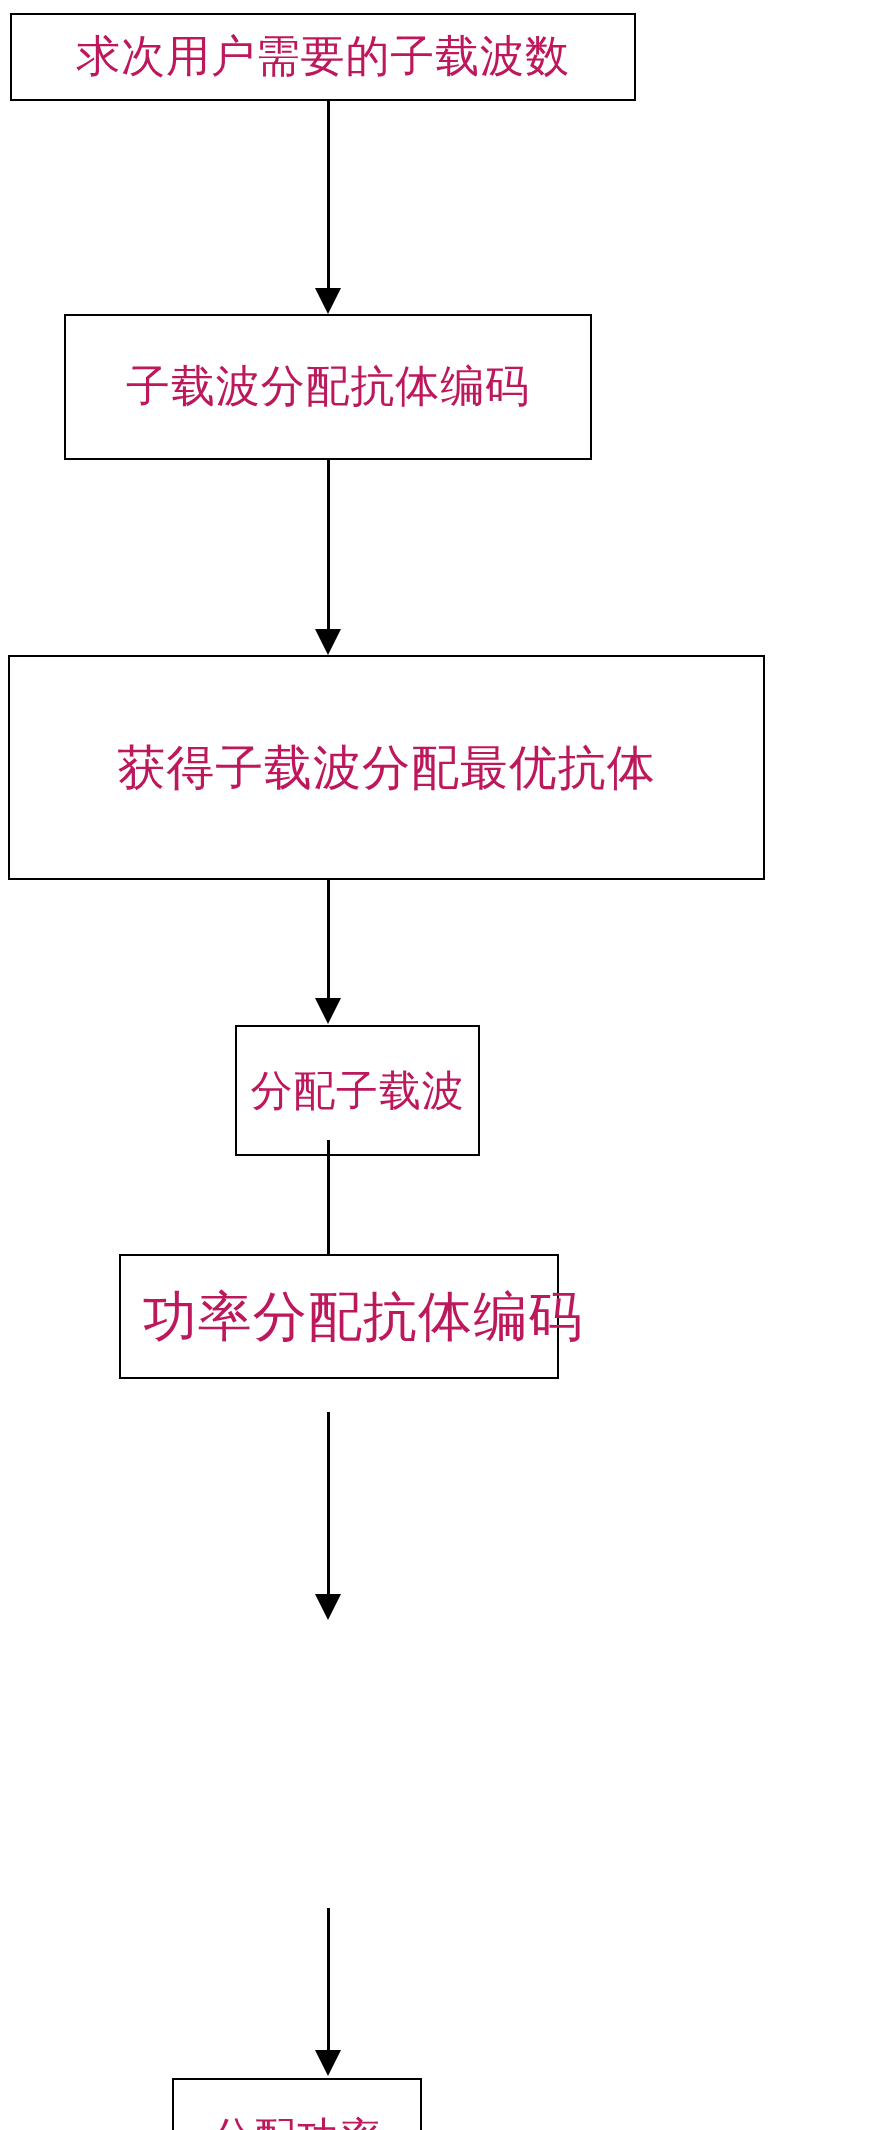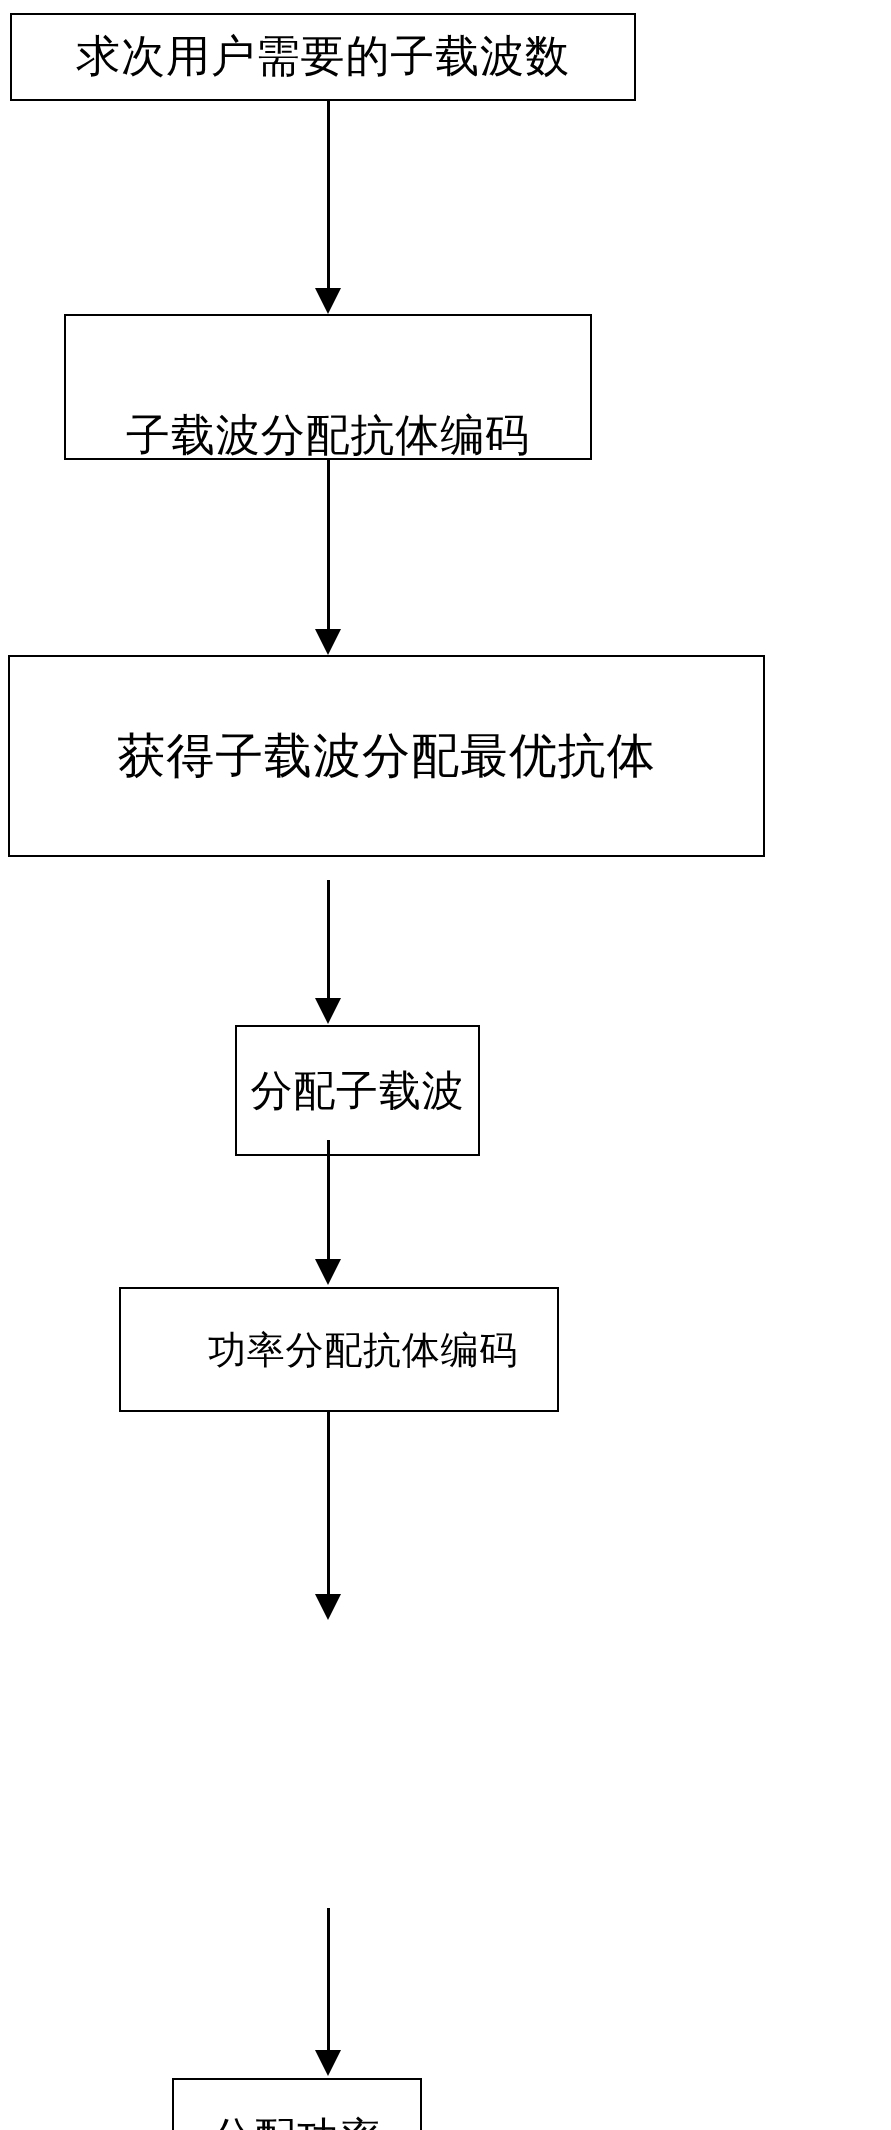--- a/index.html
+++ b/index.html
@@ -19,21 +19,21 @@
     overflow: hidden;
   }
   .node {
     position: absolute;
     box-sizing: border-box;
     border: 2px solid #000000;
     background: #ffffff;
     display: flex;
     align-items: center;
     justify-content: center;
-    color: #000000;
+    color: #be185d;
     line-height: 1.0;
     white-space: nowrap;
     letter-spacing: 0.02em;
   }
   .node-label {
     display: block;
     font-weight: 400;
   }
   .edge {
     position: absolute;
@@ -59,48 +59,48 @@
 
   <div class="node" style="left:10px; top:13px; width:626px; height:88px; font-size:44px;">
     <span class="node-label">求次用户需要的子载波数</span>
   </div>
 
   <div class="edge">
     <div class="edge-line" style="left:327px; top:101px; height:190px;"></div>
     <div class="edge-head" style="left:315px; top:288px;"></div>
   </div>
 
-  <div class="node" style="left:64px; top:314px; width:528px; height:146px; font-size:44px;align-items:flex-end;">
+  <div class="node" style="left:64px; top:314px; width:528px; height:146px; font-size:44px;">
     <span class="node-label">子载波分配抗体编码</span>
   </div>
 
   <div class="edge">
     <div class="edge-line" style="left:327px; top:460px; height:172px;"></div>
     <div class="edge-head" style="left:315px; top:629px;"></div>
   </div>
 
-  <div class="node" style="left:8px; top:655px; width:757px; height:202px; font-size:48px;">
+  <div class="node" style="left:8px; top:655px; width:757px; height:225px; font-size:48px;">
     <span class="node-label">获得子载波分配最优抗体</span>
   </div>
 
   <div class="edge">
     <div class="edge-line" style="left:327px; top:880px; height:120px;"></div>
     <div class="edge-head" style="left:315px; top:998px;"></div>
   </div>
 
   <div class="node" style="left:235px; top:1025px; width:245px; height:131px; font-size:42px;">
     <span class="node-label">分配子载波</span>
   </div>
 
   <div class="edge">
     <div class="edge-line" style="left:327px; top:1140px; height:122px;"></div>
     <div class="edge-head" style="left:315px; top:1259px;"></div>
   </div>
 
-  <div class="node" style="left:119px; top:1287px; width:440px; height:125px; font-size:38px;padding-left:48px;">
+  <div class="node" style="left:119px; top:1254px; width:440px; height:125px; font-size:54px;padding-left:48px;">
     <span class="node-label">功率分配抗体编码</span>
   </div>
 
   <div class="edge">
     <div class="edge-line" style="left:327px; top:1412px; height:185px;"></div>
     <div class="edge-head" style="left:315px; top:1594px;"></div>
   </div>
 
 
   <div class="edge">

